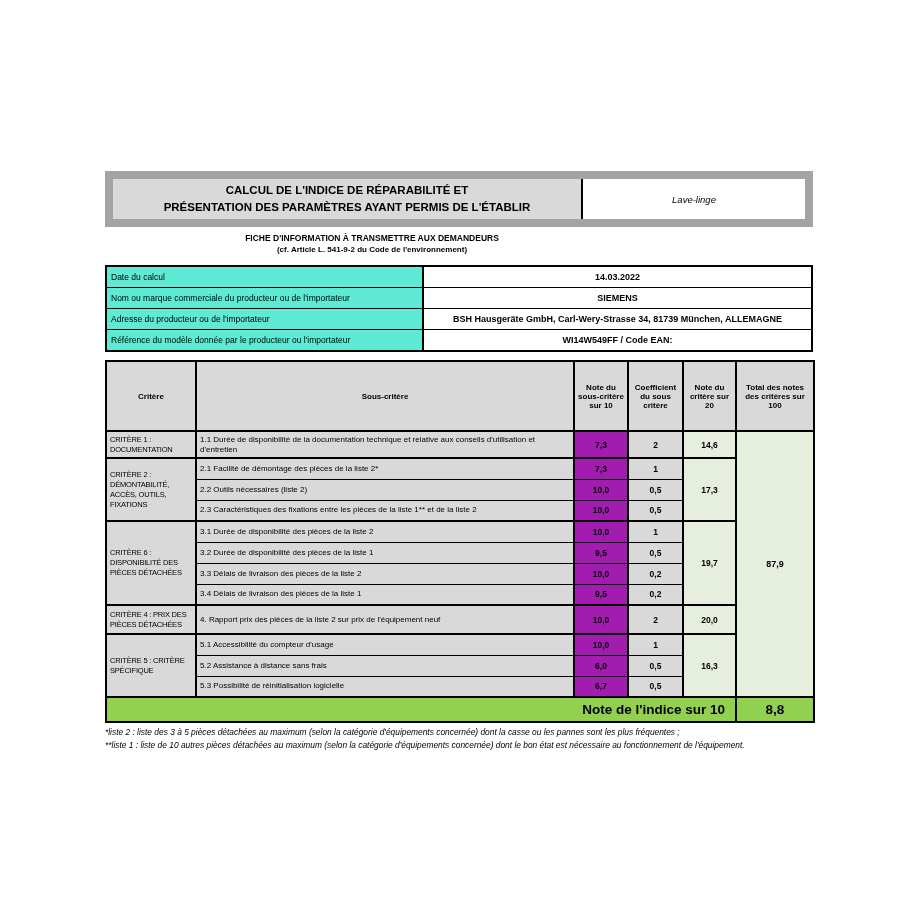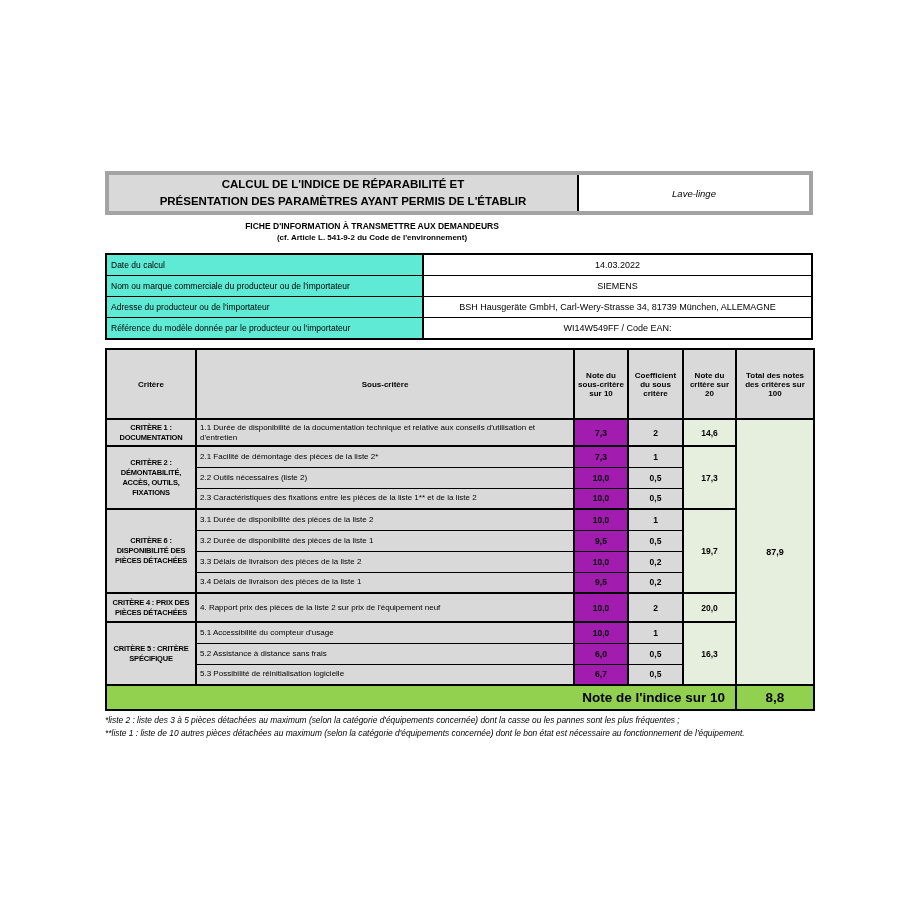--- a/index.html
+++ b/index.html
@@ -1,43 +1,43 @@
 <!DOCTYPE html>
 <html lang="fr"><head>
 <meta charset="utf-8">
 <style>
   html,body{margin:0;padding:0;background:#ffffff;}
   body{width:900px;height:900px;font-family:"Liberation Sans",sans-serif;color:#000;}
   .page{position:relative;width:900px;height:900px;background:#fff;overflow:hidden;}
   .doc{position:absolute;left:105px;top:171px;width:708px;}
 
   
-  .title-wrap{display:flex;border:4px solid #a3a3a3;height:44px;box-sizing:border-box;}
+  .title-wrap{display:flex;border:8px solid #a3a3a3;height:56px;box-sizing:border-box;}
   .title-cell{flex:0 0 468px;background:#d9d9d9;border-right:2px solid #000;display:flex;flex-direction:column;justify-content:center;text-align:center;font-weight:bold;font-size:11.5px;line-height:17px;}
   .category-cell{flex:1;background:#fff;display:flex;align-items:center;justify-content:center;font-style:italic;font-size:9.5px;}
 
   
   .subtitle{width:534px;margin-top:5px;text-align:center;font-weight:bold;}
   .subtitle .s1{font-size:8.5px;line-height:12px;}
   .subtitle .s2{font-size:8px;line-height:11px;}
 
   
   .info-table{border-collapse:collapse;table-layout:fixed;width:708px;margin-top:10px;border:2px solid #000;}
   .info-table td{border:1px solid #000;height:20px;padding:0 4px;overflow:hidden;white-space:nowrap;}
   .info-table .ilabel{width:307px;background:#5eead4;font-size:8.5px;border-right:2px solid #000;}
-  .info-table .ivalue{text-align:center;font-weight:normal;font-size:9px;}
+  .info-table .ivalue{text-align:center;font-weight:bold;font-size:9px;}
 
   
   .main-table{border-collapse:collapse;table-layout:fixed;width:708px;margin-top:8px;border:2px solid #000;}
   .main-table th{background:#d9d9d9;border:2px solid #000;font-size:8px;font-weight:bold;padding:1px 2px;text-align:center;vertical-align:middle;}
   .main-table tr.hdr{height:70px;}
   .main-table td{border-left:2px solid #000;border-right:2px solid #000;border-top:1px solid #000;border-bottom:1px solid #000;padding:0 3px;vertical-align:middle;overflow:hidden;}
   .main-table tr.gstart td{border-top:2px solid #000;}
   tr.r1{height:27px;} tr.rn{height:21px;} tr.r4{height:29px;}
-  .c-crit{background:#d9d9d9;font-weight:bold;font-size:7.5px;text-align:center;letter-spacing:-0.2px;line-height:10px;}
+  .c-crit{background:#d9d9d9;font-weight:normal;font-size:7.5px;text-align:left;letter-spacing:-0.2px;line-height:10px;}
   .c-sub{background:#d9d9d9;font-size:8px;line-height:10px;}
   .c-n10{background:#a21caf;font-weight:bold;font-size:8.5px;text-align:center;}
   .c-coef{background:#d9d9d9;font-weight:bold;font-size:8.5px;text-align:center;}
   .c-n20{background:#e6eedd;font-weight:bold;font-size:8.5px;text-align:center;}
   .c-tot{background:#e6eedd;font-weight:bold;font-size:9px;text-align:center;}
   .final-row td{background:#92d050;border:2px solid #000;height:23px;}
   .final-label{text-align:right;font-weight:bold;font-size:13.5px;padding-right:10px !important;}
   .final-value{text-align:center;font-weight:bold;font-size:13.5px;}
 
   

